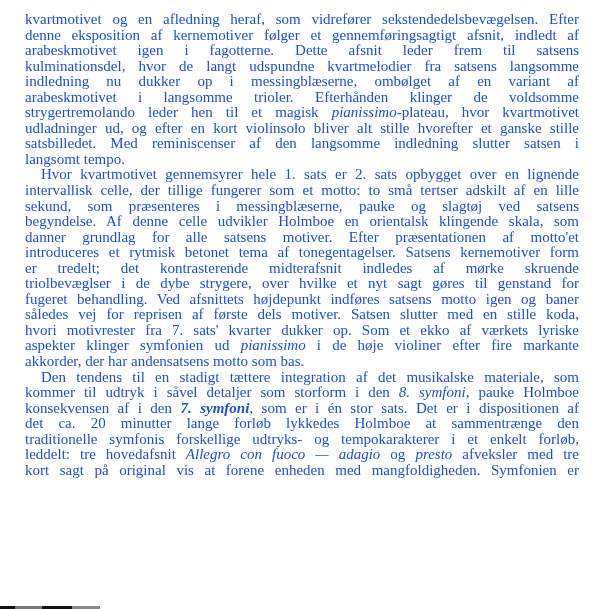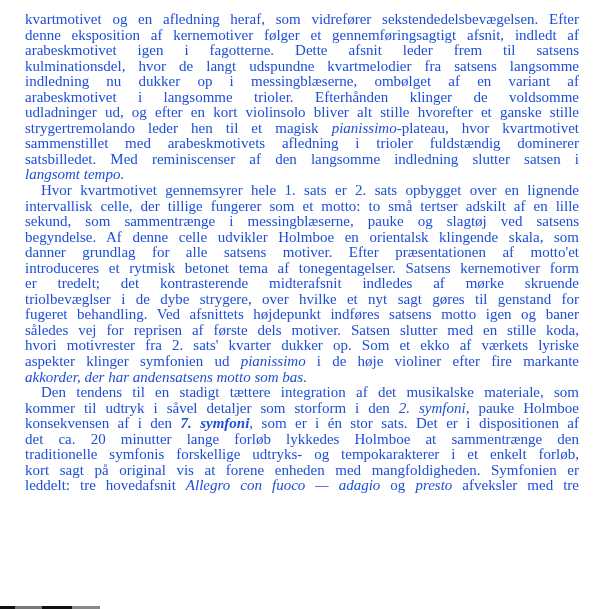--- a/index.html
+++ b/index.html
@@ -3,60 +3,59 @@
 <meta charset="utf-8">
 <style>
   html, body { margin: 0; padding: 0; background: #ffffff; }
   body { width: 600px; height: 609px; position: relative; overflow: hidden; }
   .page {
     position: absolute; left: 25px; top: 12px; width: 554px;
     font-family: "Liberation Serif", "DejaVu Serif", serif;
     font-size: 15px; line-height: 15.55px; color: #1d4ed8;
   }
   .line { display: block; white-space: nowrap; text-align: justify; text-align-last: justify; height: 15.55px; overflow: hidden; }
-  .line.last { text-align-last: left; font-style: italic; }
+  .line.last { text-align-last: left; }
   .indent { padding-left: 16px; }
   .page-number {
     position: absolute; left: 26px; top: 592px;
     font-family: "Liberation Serif", "DejaVu Serif", serif;
     font-size: 17px; color: #1a1a1a; margin-top: 40px;
   }
   .scan-bar { position: absolute; left: 0; top: 606px; height: 3px; width: 100px;
     background: linear-gradient(to right, #111 0, #111 15px, #777 15px, #777 42px, #111 42px, #111 72px, #888 72px, #888 100px); }
 </style>
 </head>
 <body>
 
 <div class="page" id="doc">
     <span class="line"><span>kvartmotivet og en afledning heraf, som vidrefører sekstendedelsbevægelsen. Efter</span></span>
     <span class="line"><span>denne eksposition af kernemotiver følger et gennemføringsagtigt afsnit, indledt af</span></span>
     <span class="line"><span>arabeskmotivet igen i fagotterne. Dette afsnit leder frem til satsens</span></span>
     <span class="line"><span>kulminationsdel, hvor de langt udspundne kvartmelodier fra satsens langsomme</span></span>
     <span class="line"><span>indledning nu dukker op i messingblæserne, ombølget af en variant af</span></span>
     <span class="line"><span>arabeskmotivet i langsomme trioler. Efterhånden klinger de voldsomme</span></span>
+    <span class="line"><span>strygertremolando leder hen til et magisk </span><i>pianissimo</i><span>-plateau, hvor kvartmotivet</span></span>
     <span class="line"><span>udladninger ud, og efter en kort violinsolo bliver alt stille hvorefter et ganske stille</span></span>
-    <span class="line"><span>strygertremolando leder hen til et magisk </span><i>pianissimo</i><span>-plateau, hvor kvartmotivet</span></span>
-    <span class="line"><span>sammenstillet med arabeskmotivets afledning i trioler fuldstændig dominerer</span></span>
     <span class="line"><span>satsbilledet. Med reminiscenser af den langsomme indledning slutter satsen i</span></span>
     <span class="line last"><span>langsomt tempo.</span></span>
     <span class="line indent"><span>Hvor kvartmotivet gennemsyrer hele 1. sats er 2. sats opbygget over en lignende</span></span>
     <span class="line"><span>intervallisk celle, der tillige fungerer som et motto: to små tertser adskilt af en lille</span></span>
-    <span class="line"><span>sekund, som sammentrænge i messingblæserne, pauke og slagtøj ved satsens</span></span>
+    <span class="line"><span>sekund, som præsenteres i messingblæserne, pauke og slagtøj ved satsens</span></span>
     <span class="line"><span>begyndelse. Af denne celle udvikler Holmboe en orientalsk klingende skala, som</span></span>
     <span class="line"><span>danner grundlag for alle satsens motiver. Efter præsentationen af motto'et</span></span>
     <span class="line"><span>introduceres et rytmisk betonet tema af tonegentagelser. Satsens kernemotiver form</span></span>
     <span class="line"><span>er tredelt; det kontrasterende midterafsnit indledes af mørke skruende</span></span>
     <span class="line"><span>triolbevæglser i de dybe strygere, over hvilke et nyt sagt gøres til genstand for</span></span>
     <span class="line"><span>fugeret behandling. Ved afsnittets højdepunkt indføres satsens motto igen og baner</span></span>
     <span class="line"><span>således vej for reprisen af første dels motiver. Satsen slutter med en stille koda,</span></span>
-    <span class="line"><span>hvori motivrester fra 2. sats' kvarter dukker op. Som et ekko af værkets lyriske</span></span>
+    <span class="line"><span>hvori motivrester fra 7. sats' kvarter dukker op. Som et ekko af værkets lyriske</span></span>
     <span class="line"><span>aspekter klinger symfonien ud </span><i>pianissimo</i><span> i de høje violiner efter fire markante</span></span>
     <span class="line last"><span>akkorder, der har andensatsens motto som bas.</span></span>
     <span class="line indent"><span>Den tendens til en stadigt tættere integration af det musikalske materiale, som</span></span>
-    <span class="line"><span>kommer til udtryk i såvel detaljer som storform i den </span><i>2. symfoni</i><span>, pauke Holmboe</span></span>
+    <span class="line"><span>kommer til udtryk i såvel detaljer som storform i den </span><i>8. symfoni</i><span>, pauke Holmboe</span></span>
     <span class="line"><span>konsekvensen af i den </span><b style="font-style: italic;">7. symfoni</b><span>, som er i én stor sats. Det er i dispositionen af</span></span>
     <span class="line"><span>det ca. 20 minutter lange forløb lykkedes Holmboe at sammentrænge den</span></span>
     <span class="line"><span>traditionelle symfonis forskellige udtryks- og tempokarakterer i et enkelt forløb,</span></span>
+    <span class="line"><span>leddelt: tre hovedafsnit </span><i>Allegro con fuoco — adagio</i><span> og </span><i>presto</i><span> afveksler med tre</span></span>
     <span class="line"><span>kort sagt på original vis at forene enheden med mangfoldigheden. Symfonien er</span></span>
-    <span class="line"><span>leddelt: tre hovedafsnit </span><i>Allegro con fuoco — adagio</i><span> og </span><i>presto</i><span> afveksler med tre</span></span>
   </div>
 <div class="page-number">10</div>
 <div class="scan-bar"></div>
 
 </body></html>

